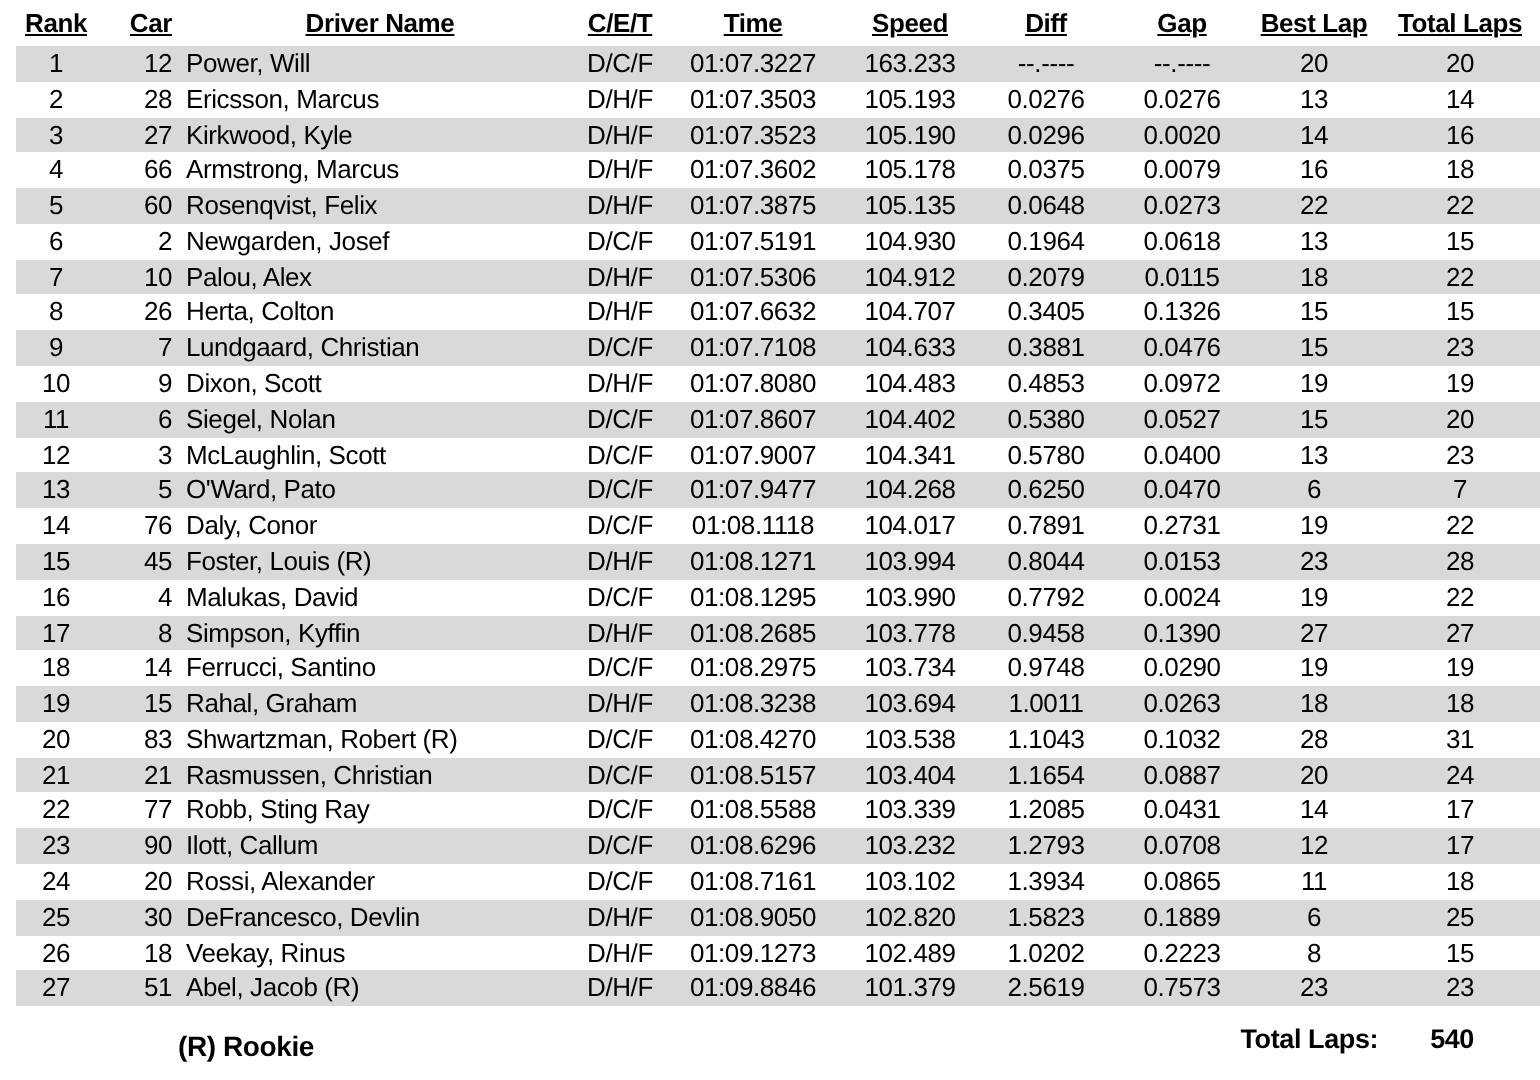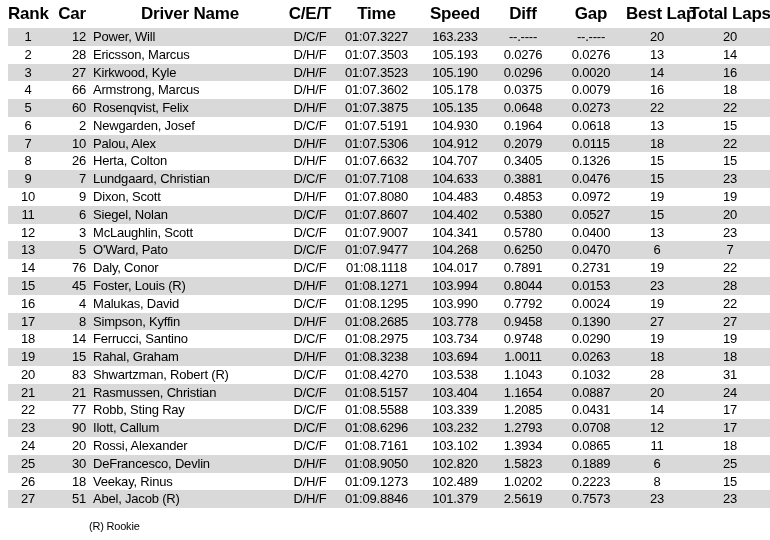--- a/index.html
+++ b/index.html
@@ -16,22 +16,23 @@
     padding-top: 4px;
     width: 770px;
   }
   table {
     border-collapse: collapse;
     table-layout: fixed;
     width: 757px;
     margin-left: 8px;
   }
   thead th {
-    font-size: 17px;
+    font-size: 13px;
     font-weight: bold;
+    text-decoration: underline;
     text-align: center;
     padding: 0 0 4px 0;
     white-space: nowrap;
     vertical-align: top;
     letter-spacing: -0.2px;
   }
   tbody td {
     font-size: 13px;
     line-height: 17.78px;
     height: 17.78px;
@@ -57,22 +58,23 @@
   .footer {
     position: relative;
     height: 30px;
     margin-top: 7px;
     width: 770px;
   }
   .rookie-note {
     position: absolute;
     left: 89px;
     top: 5px;
-    font-size: 11px;
+    font-size: 14px;
     letter-spacing: -0.2px;
+    font-weight: bold;
   }
   .totals {
     position: absolute;
     top: 2px;
     left: 0;
     width: 737px;
     display: flex;
     justify-content: flex-end;
     gap: 26px;
     font-size: 13.5px;
@@ -422,14 +424,18 @@
           <td class="col-diff">2.5619</td>
           <td class="col-gap">0.7573</td>
           <td class="col-best">23</td>
           <td class="col-total">23</td>
         </tr>
       </tbody>
   </table>
 
   <div class="footer">
     <span class="rookie-note">(R) Rookie</span>
+    <div class="totals">
+      <span>Total Laps:</span>
+      <span>540</span>
+    </div>
   </div>
 </div>
 
 </body></html>

